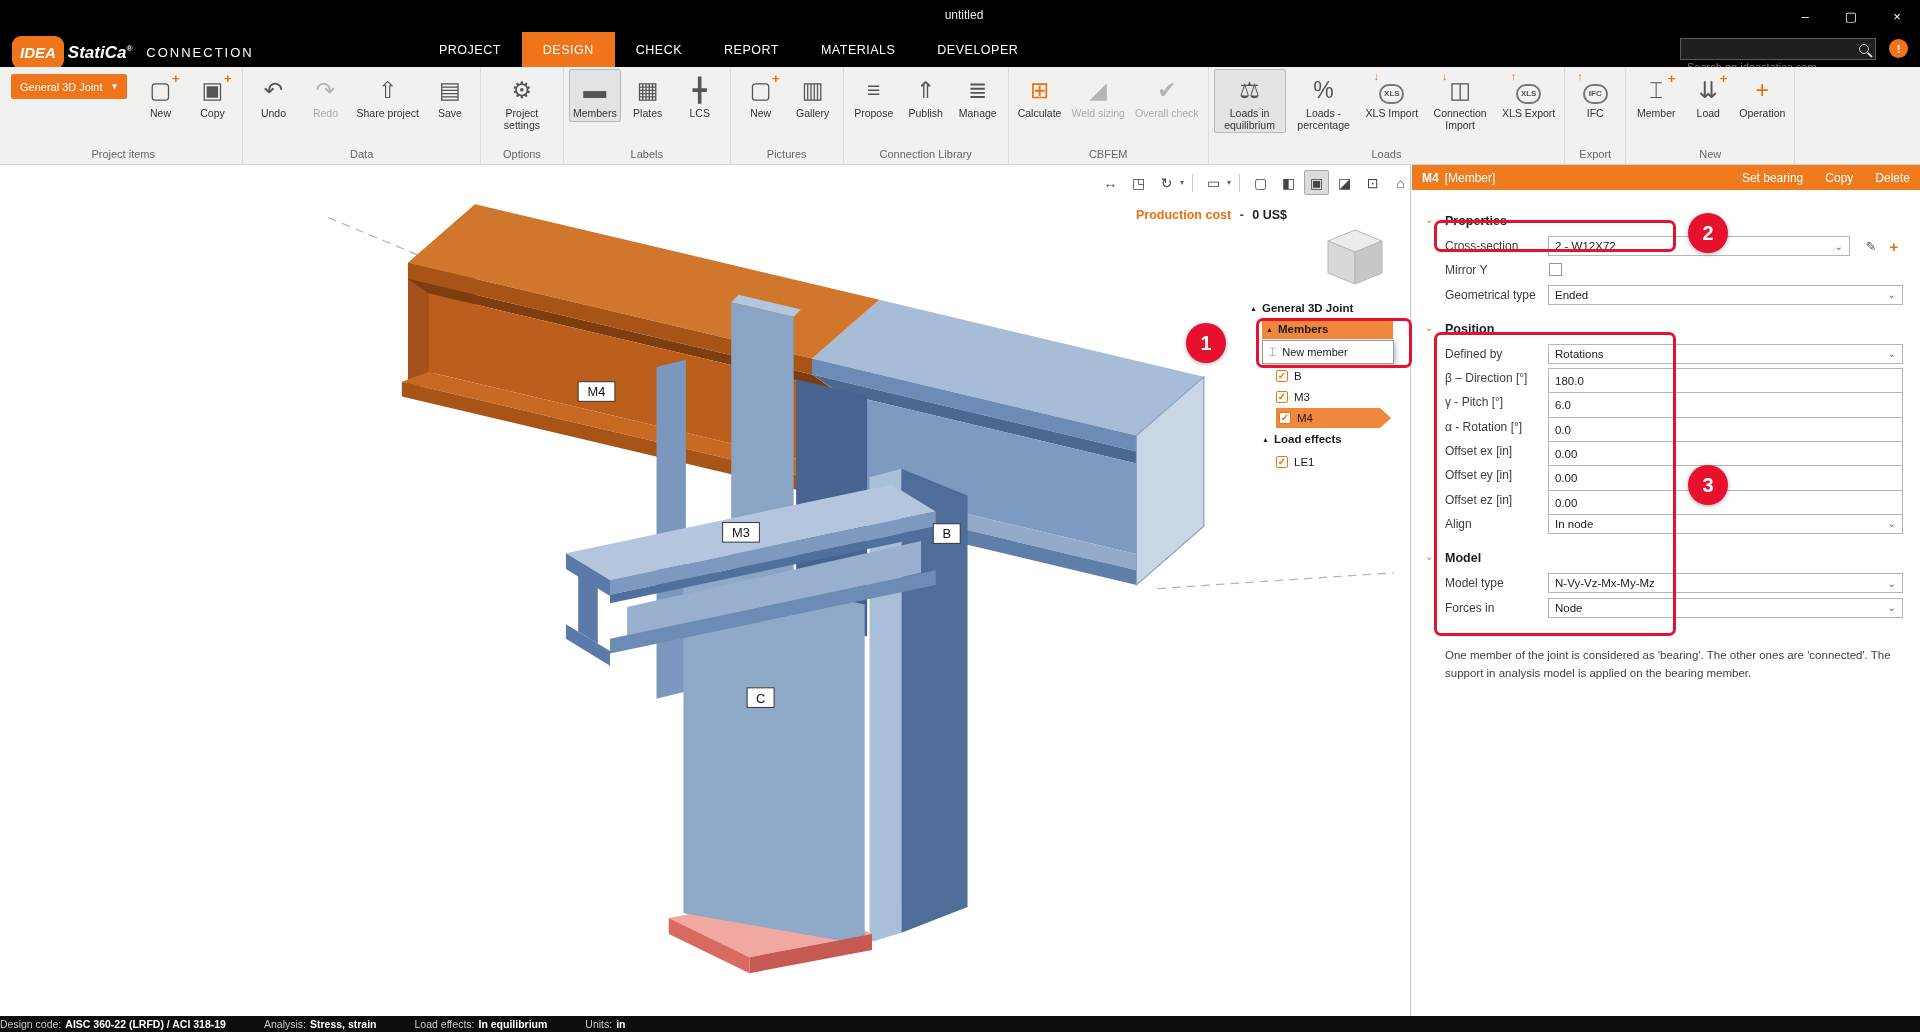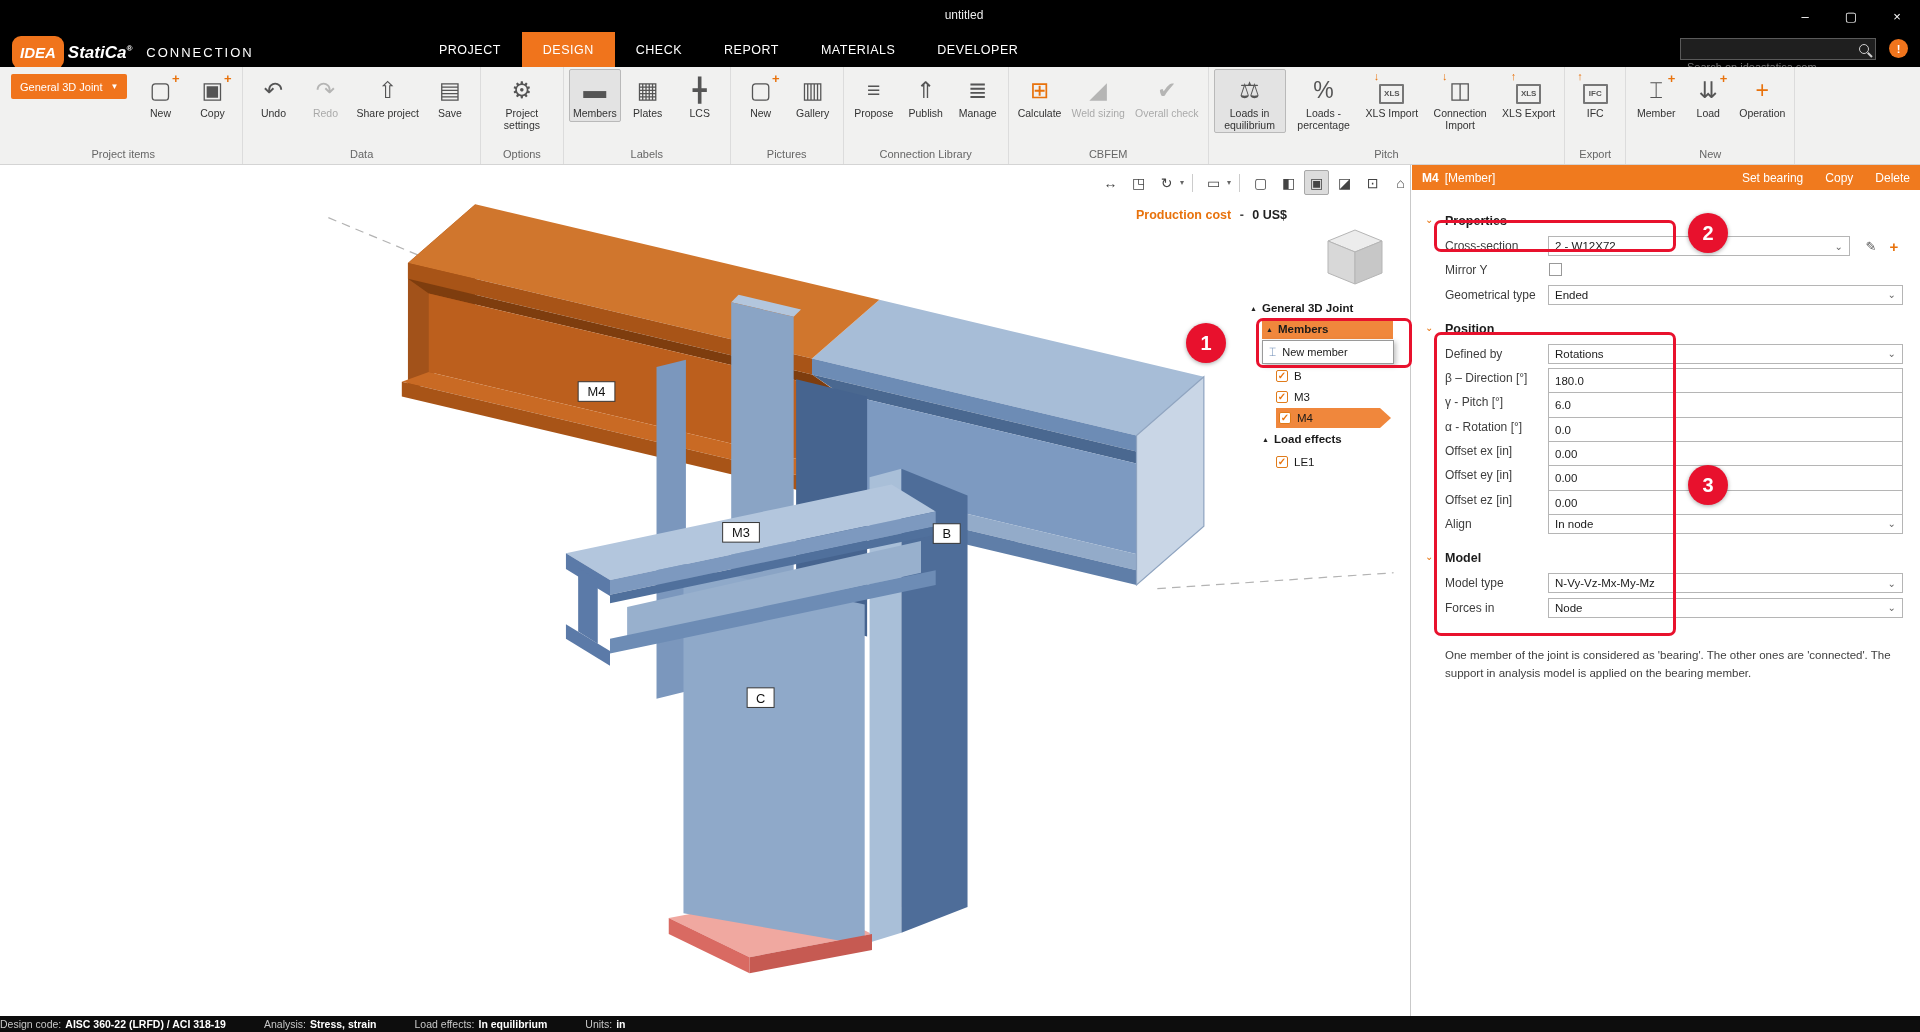--- a/index.html
+++ b/index.html
@@ -32,21 +32,21 @@
   .rgroup { display:flex; flex-direction:column; border-right:1px solid #dcdcdc; padding:2px 5px 0 5px; }
   .ritems { flex:1; display:flex; align-items:flex-start; gap:2px; }
   .gname { height:17px; font-size:11px; color:#666; text-align:center; line-height:15px; }
   .rbtn { min-width:46px; max-width:72px; display:flex; flex-direction:column; align-items:center; padding:2px 3px 1px; border:1px solid transparent; border-radius:2px; }
   .rbtn.active { background:#e3e3e3; border-color:#b9b9b9; }
   .rbtn.disabled { opacity:.38; }
   .ricon { height:36px; width:42px; display:flex; align-items:center; justify-content:center; font-size:23px; color:#555; position:relative; }
   .ricon.orange { color:#E8720C; }
   .plusbadge { position:absolute; top:-1px; right:2px; color:#E8720C; font-weight:bold; font-size:13px; }
   .icon-arrow { position:absolute; top:-2px; left:3px; font-size:11px; color:#E8720C; font-weight:bold; }
-  .icon-box { width:25px; height:20px; border:2px solid #777; border-radius:1px; font-size:8px; font-weight:bold; color:#555; display:flex; align-items:center; justify-content:center; margin-top:7px; }
+  .icon-box { width:25px; height:20px; border:2px solid #777; border-radius:10px; font-size:8px; font-weight:bold; color:#555; display:flex; align-items:center; justify-content:center; margin-top:7px; }
   .rlabel { font-size:10.5px; line-height:11.5px; color:#333; text-align:center; max-width:66px; }
   .orange-dd { height:25px; margin:5px 6px 0 2px; background:#F0741C; color:#fff; font-size:11px; display:flex; align-items:center; gap:8px; padding:0 9px; border-radius:2px; align-self:flex-start; }
   .orange-dd .dda { font-size:8px; }
 
   
   .viewport { position:absolute; left:0; top:165px; width:1411px; height:851px; background:#fff; border-right:1px solid #c9c9c9; }
   .model-svg { position:absolute; left:0; top:0; width:1411px; height:851px; }
   .vtoolbar { position:absolute; left:1098px; top:170px; display:flex; align-items:center; gap:3px; }
   .vt-icon { width:25px; height:25px; display:flex; align-items:center; justify-content:center; font-size:14px; color:#444; border:1px solid transparent; border-radius:2px; }
   .vt-icon.pressed { background:#dcdcdc; border-color:#a8a8a8; }
@@ -272,21 +272,21 @@
           <div class="rlabel">Connection Import</div>
         </div>
         <div class="rbtn">
           <div class="ricon">
             <div class="icon-box">XLS</div>
             <span class="icon-arrow">↑</span>
           </div>
           <div class="rlabel">XLS Export</div>
         </div>
       </div>
-      <div class="gname">Pitch</div>
+      <div class="gname">Loads</div>
     </div>
     <div class="rgroup">
       <div class="ritems">
         <div class="rbtn">
           <div class="ricon">
             <div class="icon-box">IFC</div>
             <span class="icon-arrow">↑</span>
           </div>
           <div class="rlabel">IFC</div>
         </div>

